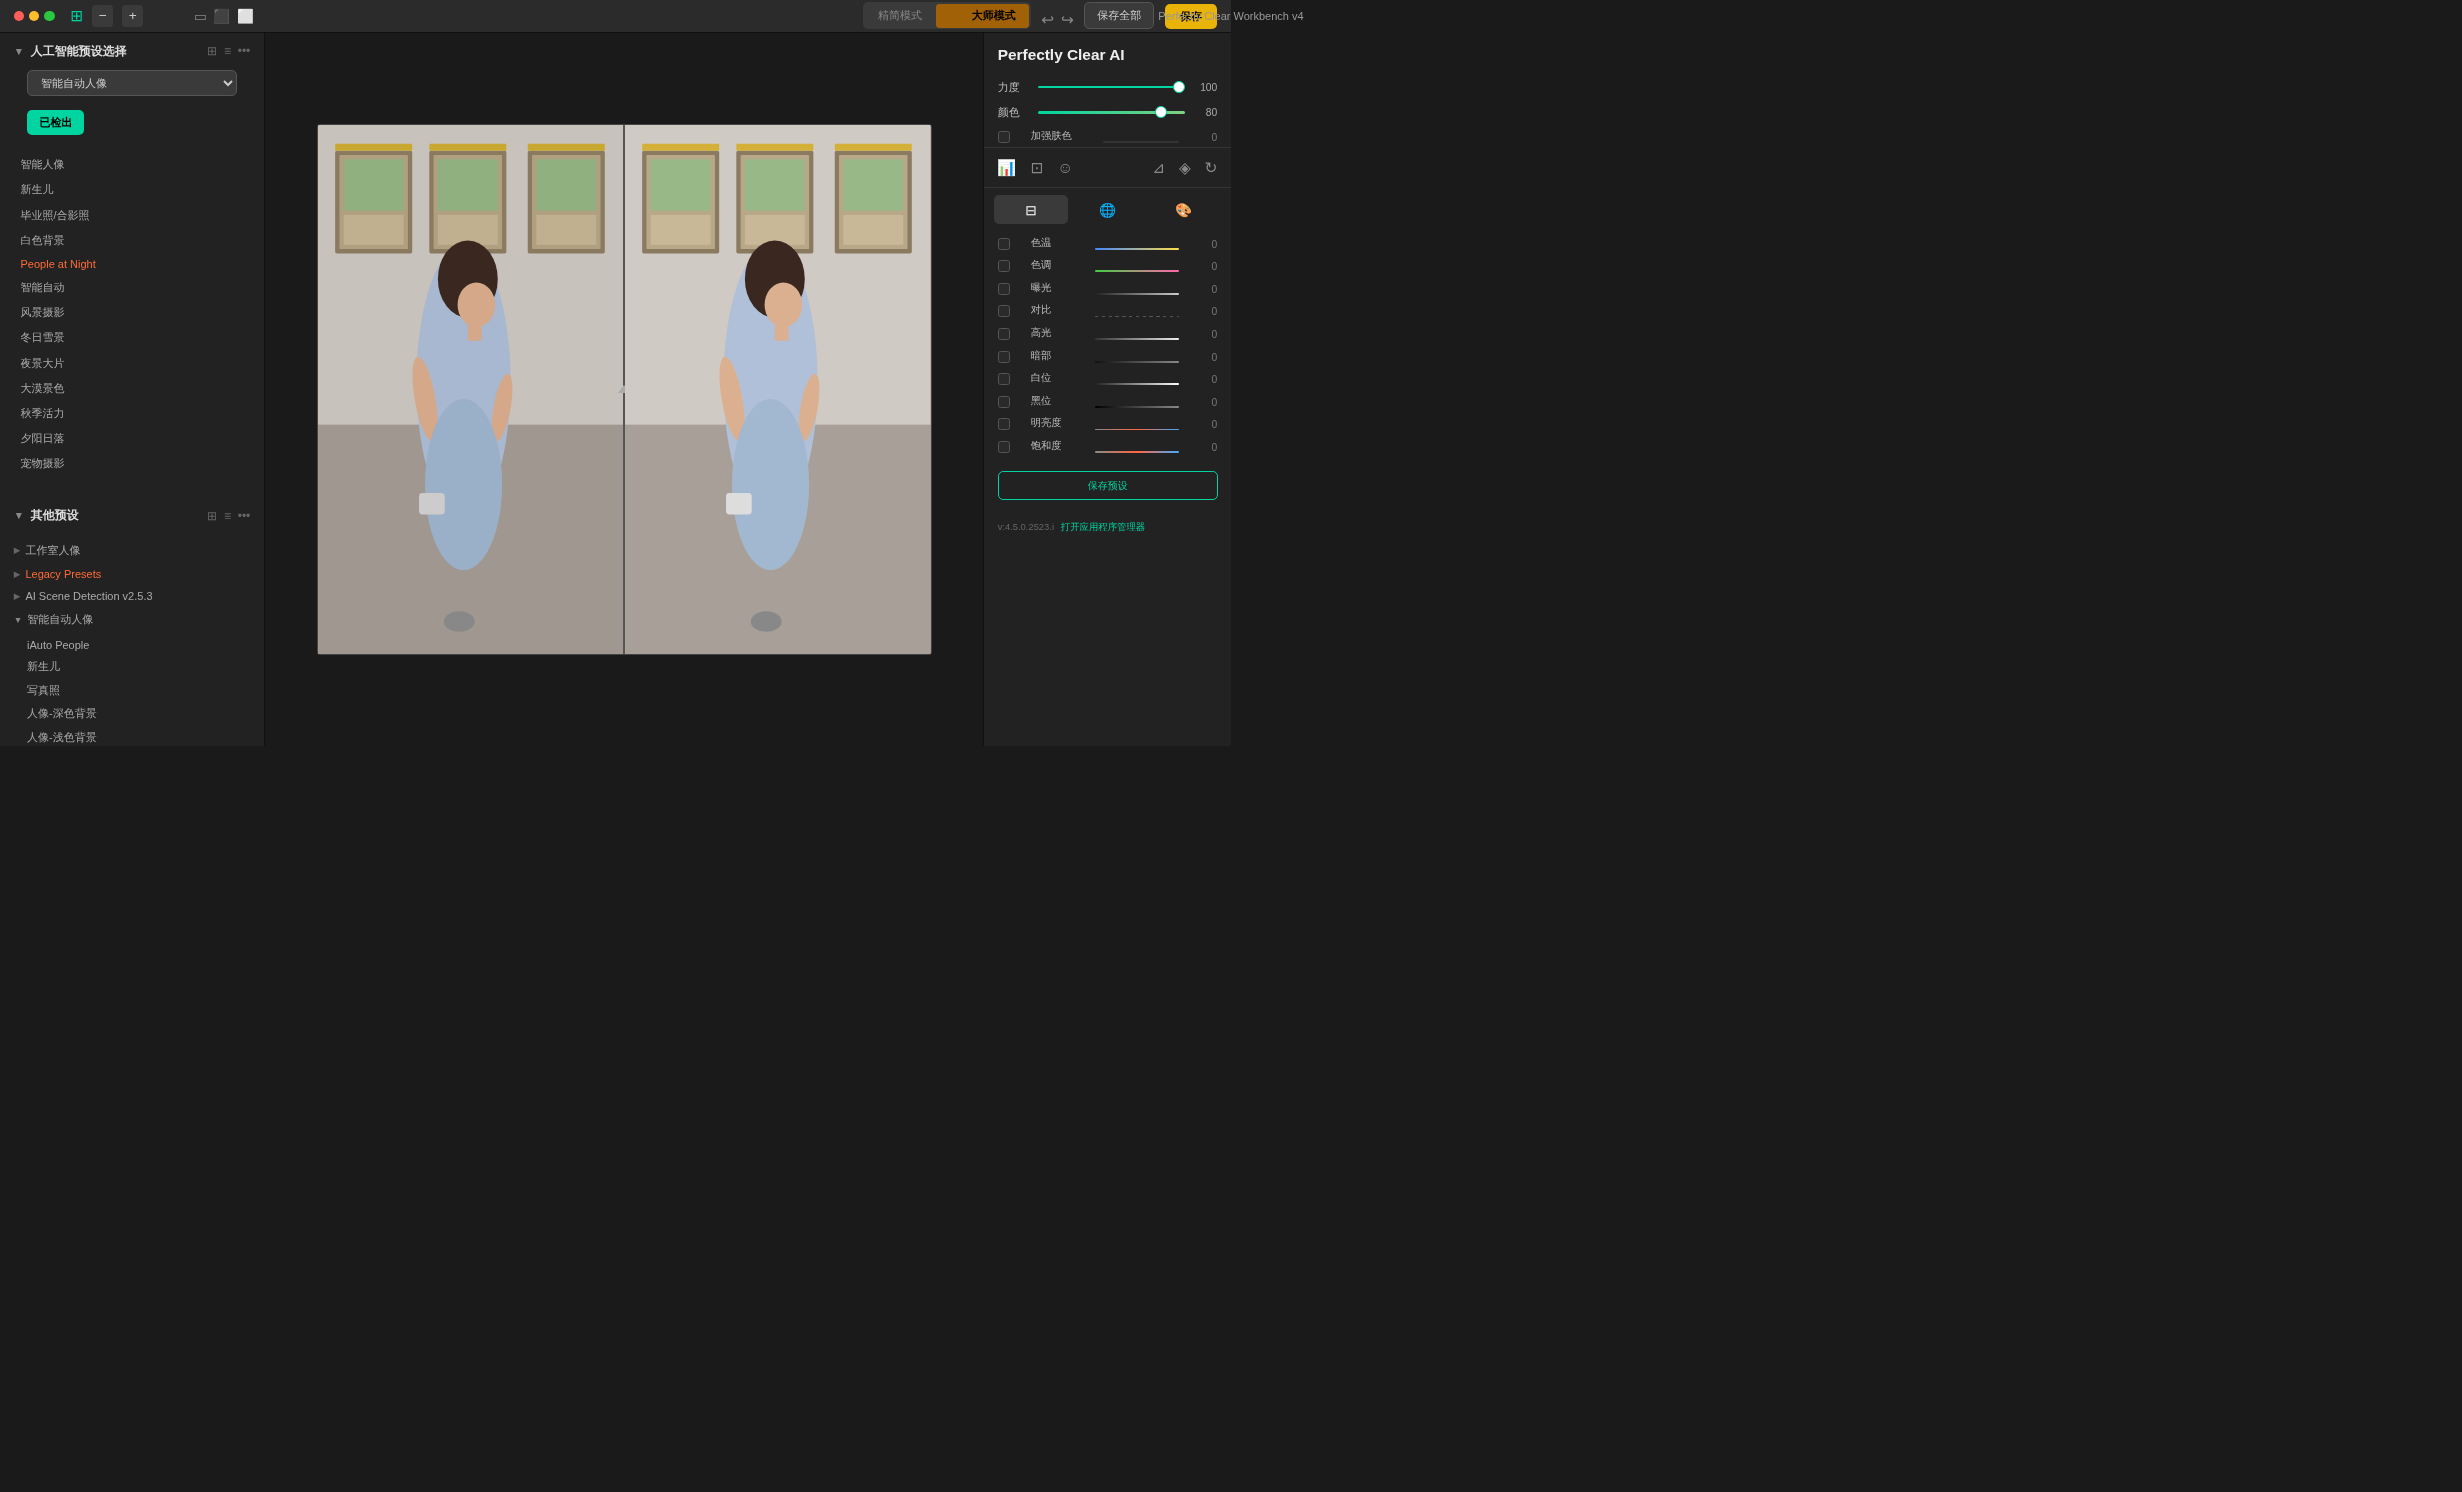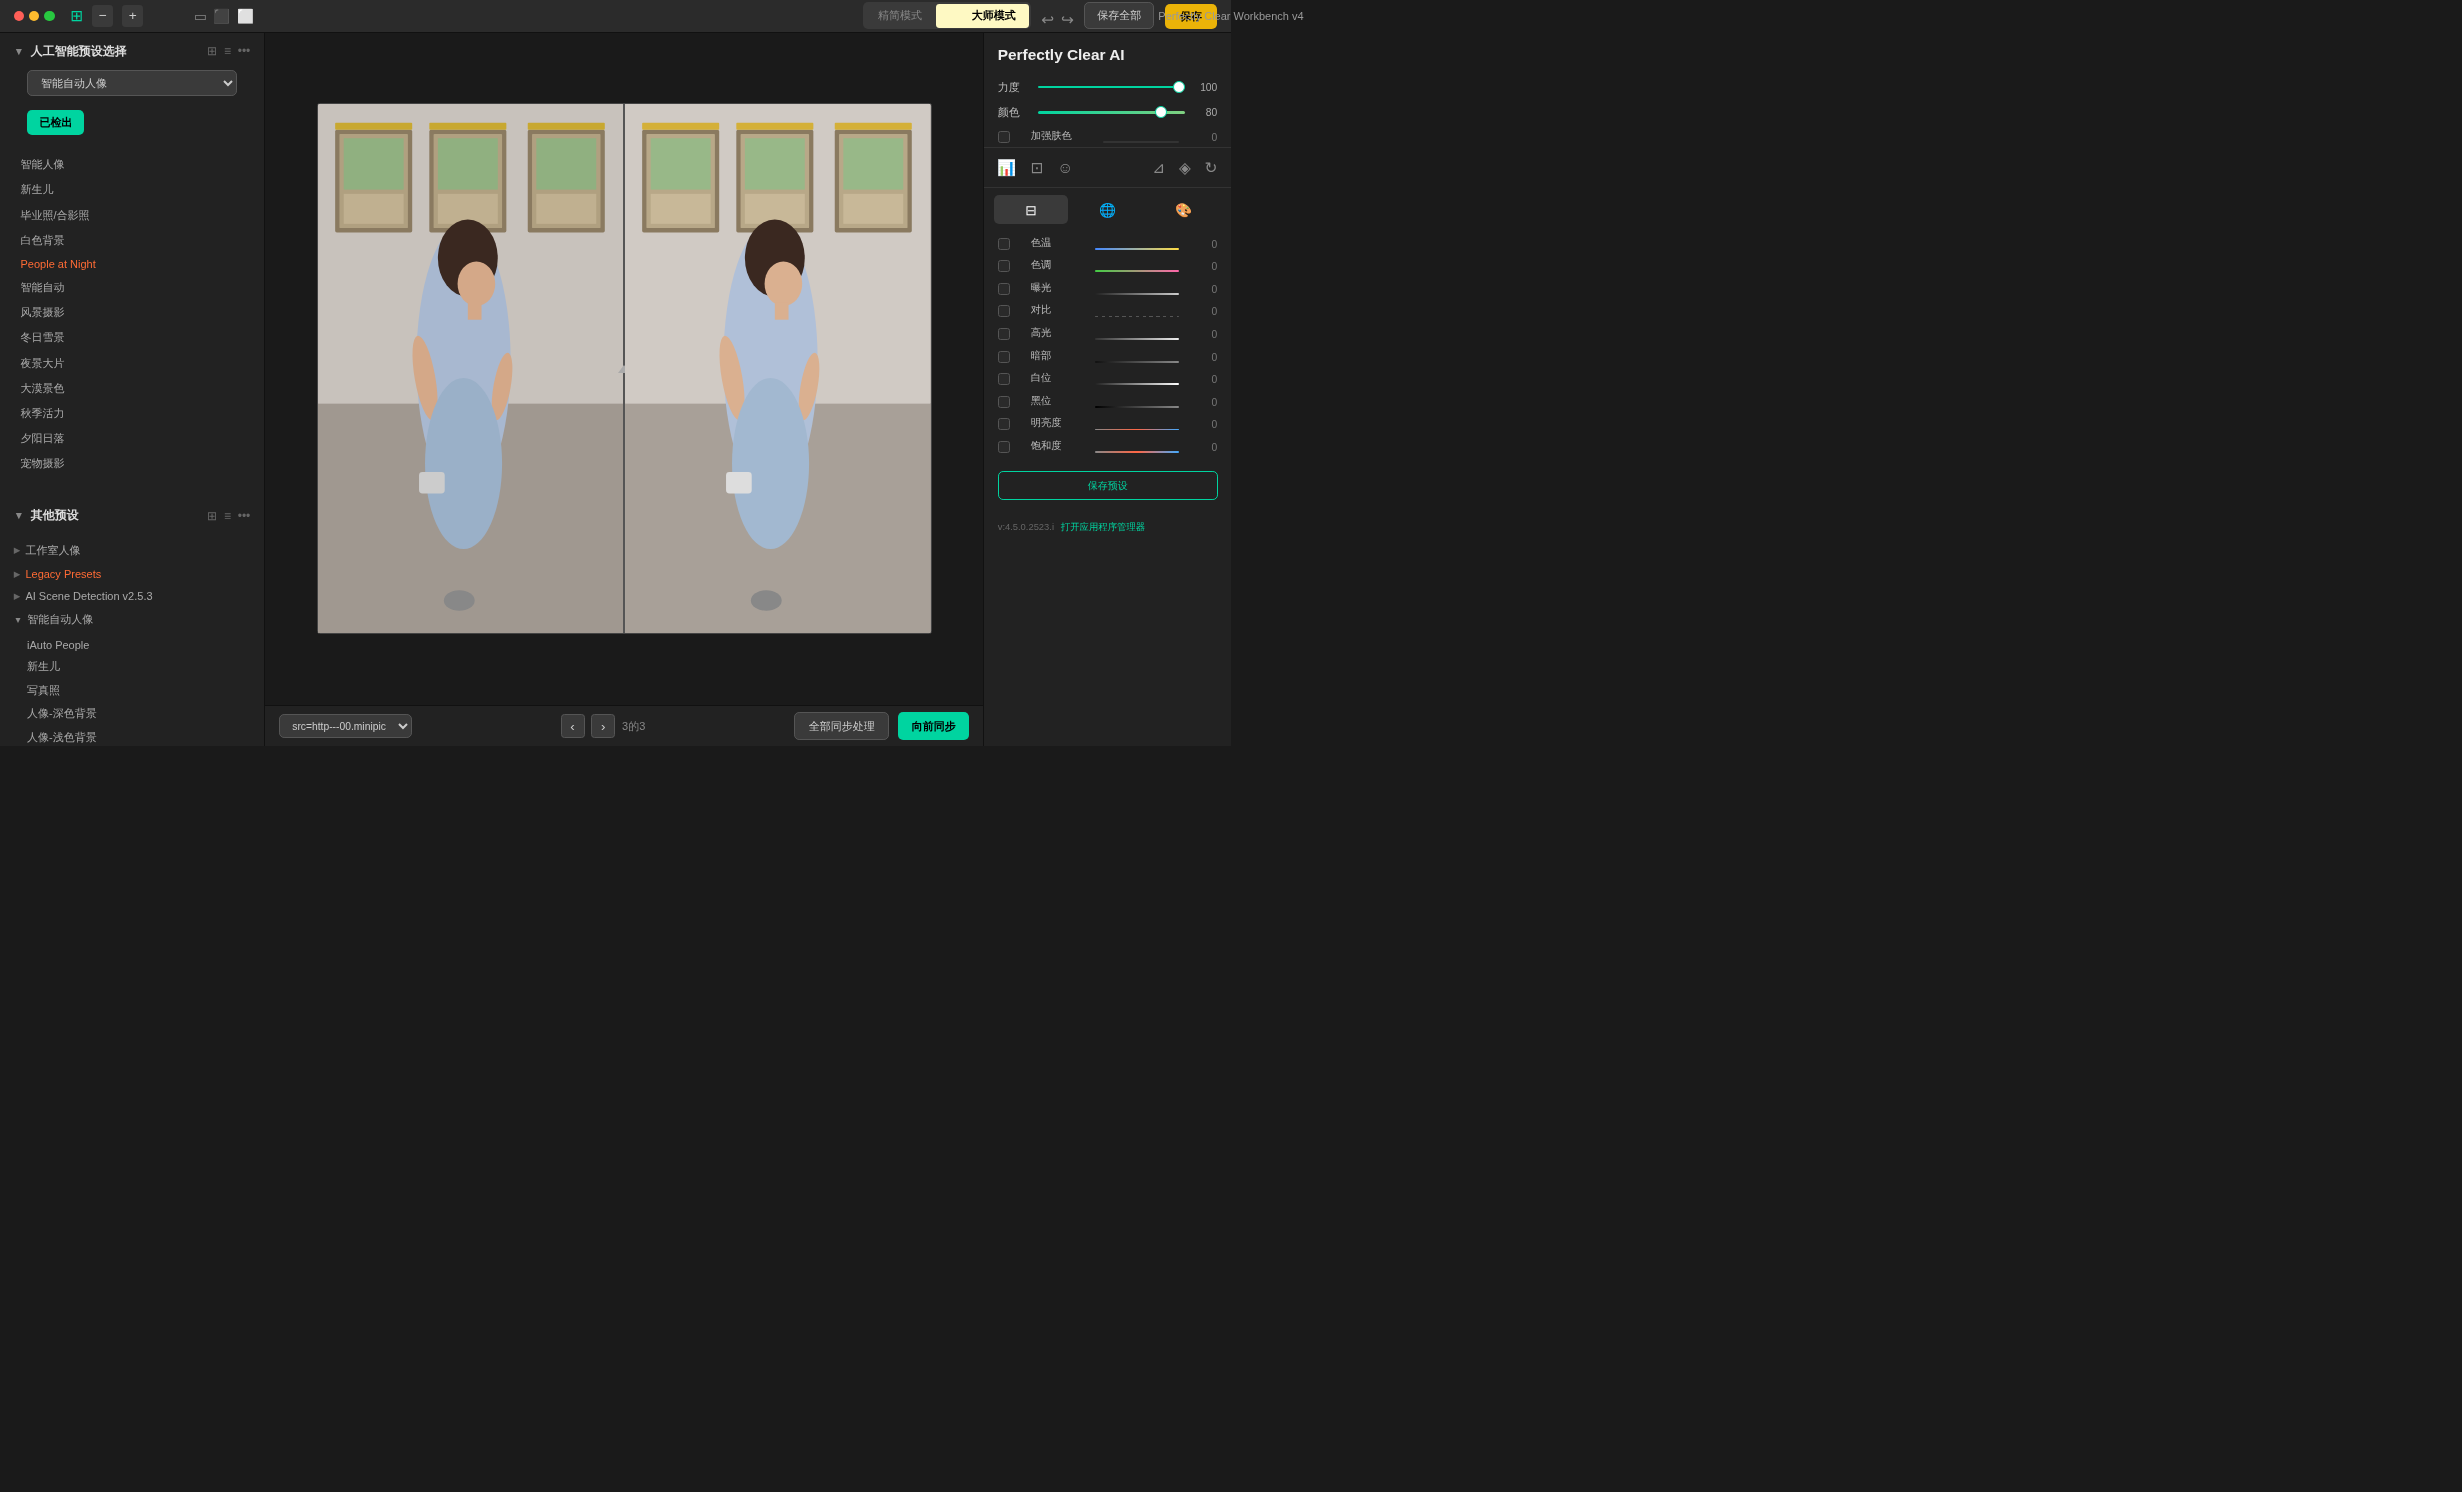--- a/index.html
+++ b/index.html
@@ -90,21 +90,21 @@
       border-radius: 3.4px;
       border: none;
       cursor: pointer;
       font-size: 11px;
     }
     .mode-btn.inactive {
       background: transparent;
       color: #888;
     }
     .mode-btn.active {
-      background: #fef9c3;
+      background: #a16207;
       color: #000;
       font-weight: 600;
       padding-left: 36px;
     }
     .undo-redo {
       display: flex;
       gap: 6.8px;
     }
     .undo-redo span {
       color: #888;
@@ -768,36 +768,20 @@
               <ellipse cx="165" cy="580" rx="18" ry="12" fill="#888"></ellipse>
               <rect x="118" y="430" width="30" height="25" fill="#ddd" rx="4"></rect>
 
               <circle cx="620" cy="690" r="8" fill="#ff4444"></circle>
             </svg>
           </div>
         </div>
       </div>
     </div>
 
-    <div class="bottom-bar">
-      <div style="display:flex;align-items:center;gap:6.8px;">
-        <select class="file-selector">
-          <option>src=http---00.minipic</option>
-        </select>
-      </div>
-      <div class="pagination">
-        <button class="page-nav-btn">‹</button>
-        <button class="page-nav-btn">›</button>
-        <span class="page-info">3的3</span>
-      </div>
-      <div class="batch-btns">
-        <button class="batch-btn">全部同步处理</button>
-        <button class="sync-btn">向前同步</button>
-      </div>
-    </div>
   </div>
 
   <div class="right-panel">
     <div class="right-title">Perfectly Clear AI</div>
 
     <div class="slider-row">
       <span class="slider-label">力度</span>
       <div class="slider-track strength-track" style="flex:1;height:2.6px;border-radius:1.7px;position:relative;background:linear-gradient(to right,#00d4a0,#00d4a0);">
         <div class="slider-thumb" style="background:#fff;right:0;border:1.7px solid #00d4a0;"></div>
       </div>

